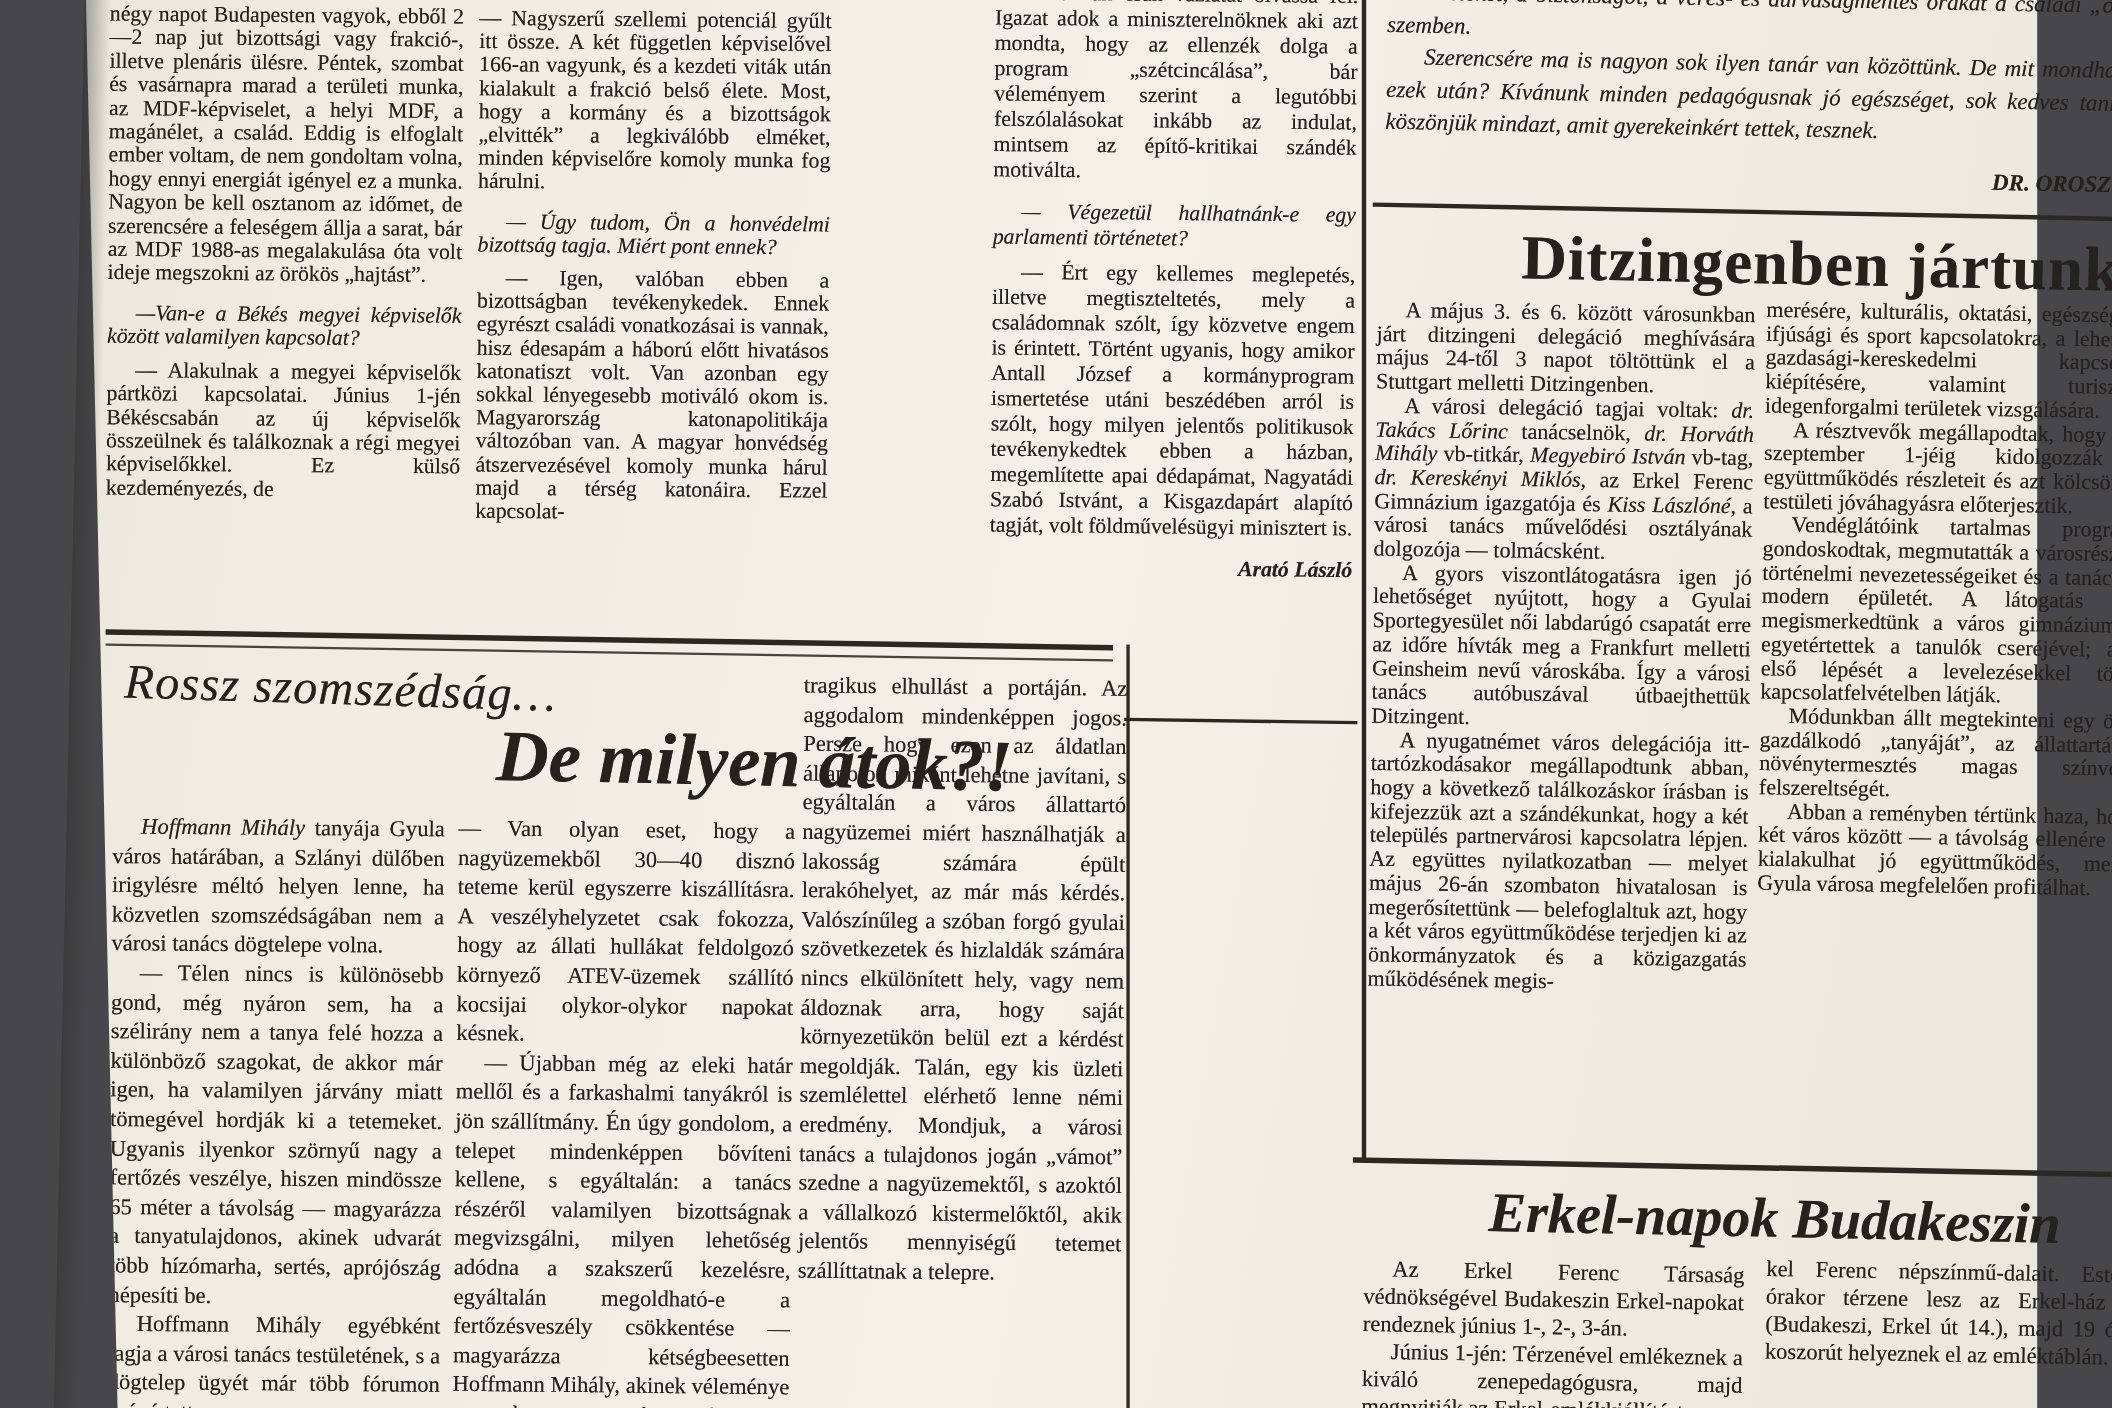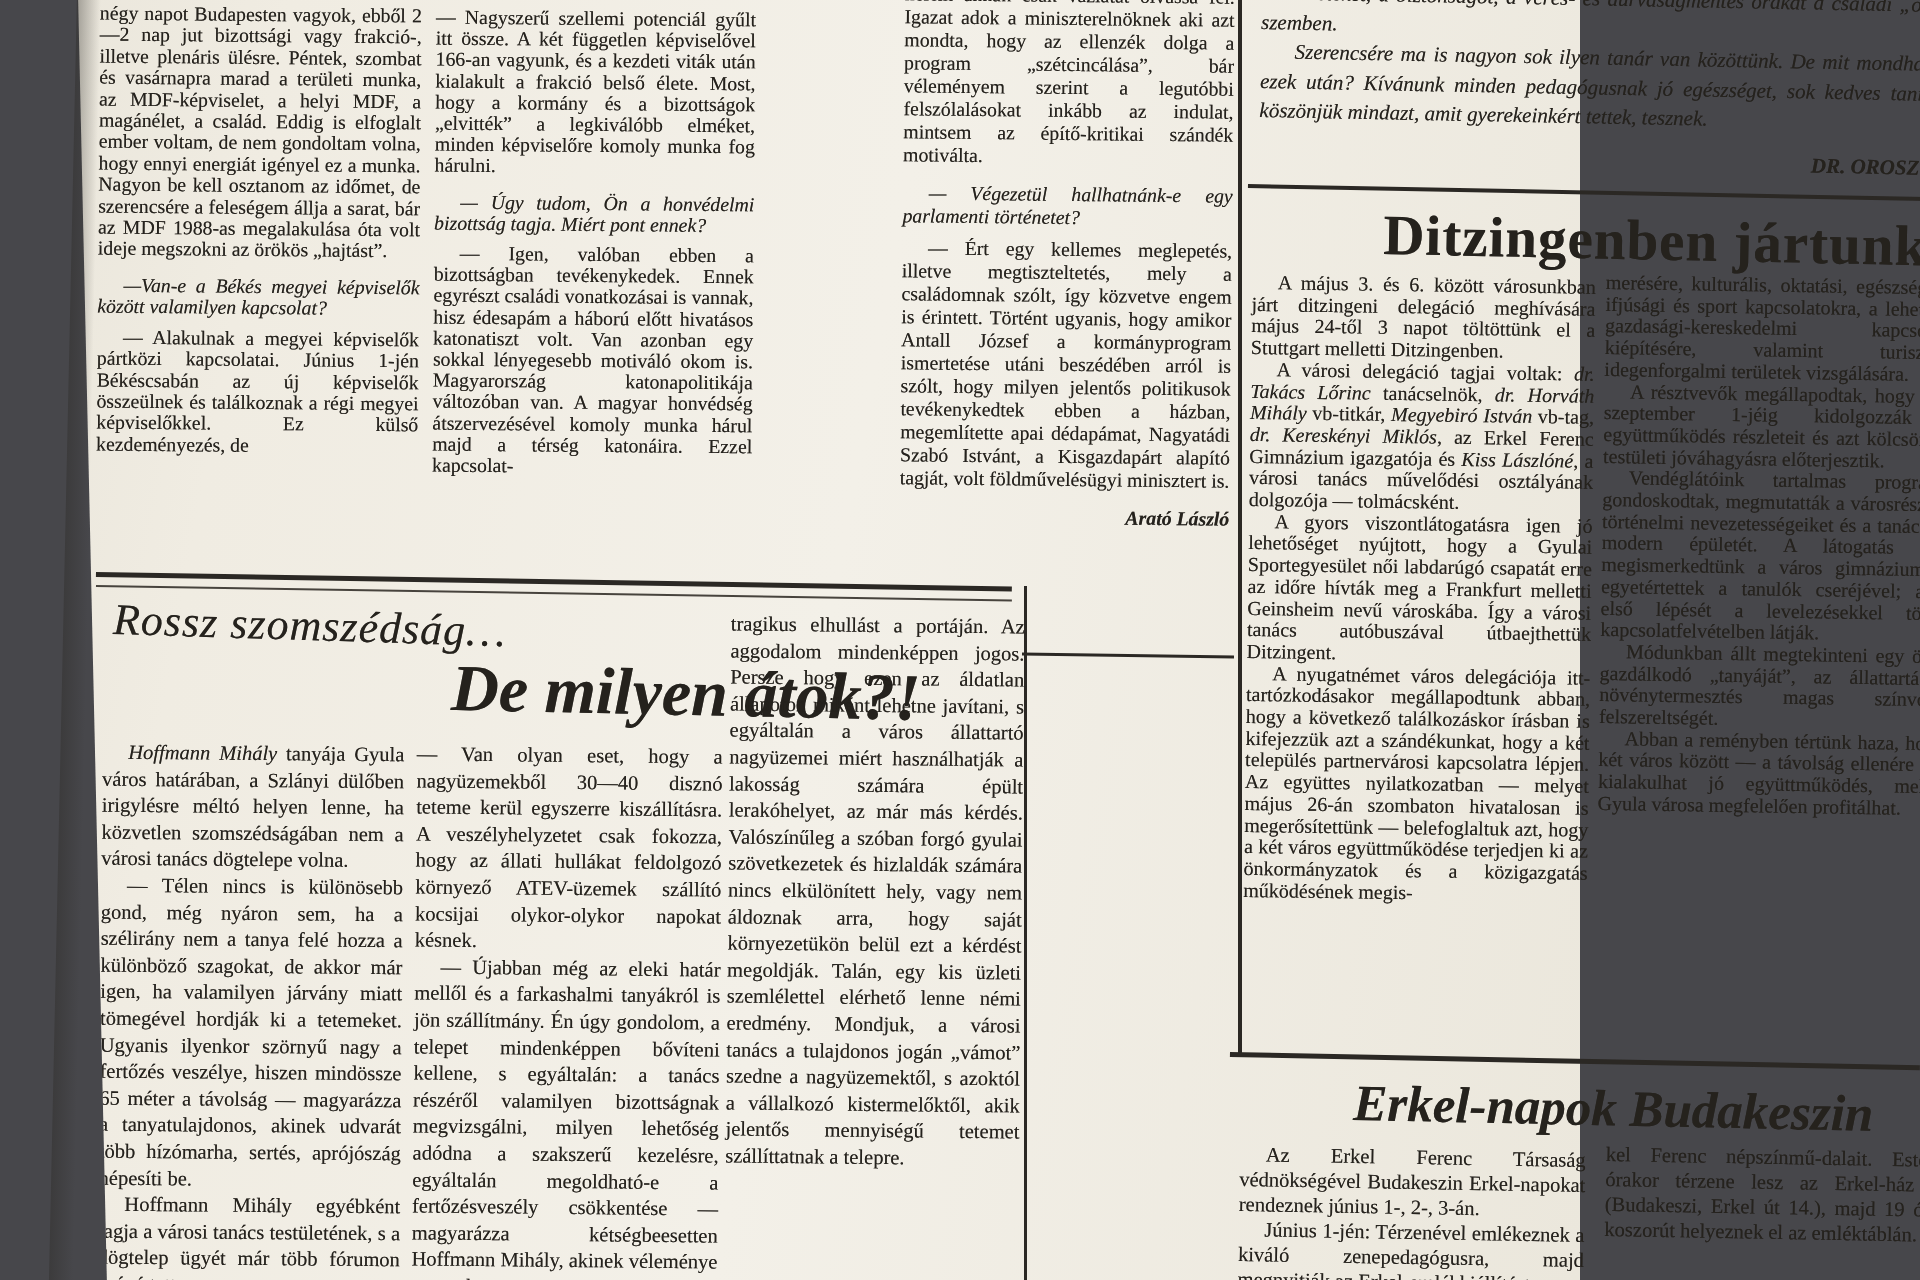--- a/index.html
+++ b/index.html
@@ -1,16 +1,16 @@
 <!DOCTYPE html>
 <html><head>
 <meta charset="utf-8">
 <style>
   html,body{margin:0;padding:0;width:1920px;height:1280px;overflow:hidden;background:#47474b;}
-  .paper{position:absolute;top:0;left:0;width:1580px;height:1280px;
+  .paper{position:absolute;top:0;left:0;width:1852px;height:1280px;
     background:linear-gradient(100deg,#e9e5da 0%,#f0ece2 16%,#f3f0e8 52%,#ebe7dc 100%);
     clip-path:polygon(78px -6px,1926px -6px,1926px 1286px,107px 1286px);}
   .edge-shade{position:absolute;left:77px;top:-6px;width:24px;height:1295px;
     background:linear-gradient(to right,rgba(42,40,36,.38),rgba(42,40,36,0));
     transform:rotate(1.25deg);transform-origin:top left;}
   .col,.headline,.kicker{position:absolute;color:#25221d;
     font-family:"Liberation Serif","DejaVu Serif",serif;
     text-shadow:0 0 .55px rgba(34,30,26,.6);}
   .col{text-align:justify;}
   .col p{margin:0;text-indent:26px;}

